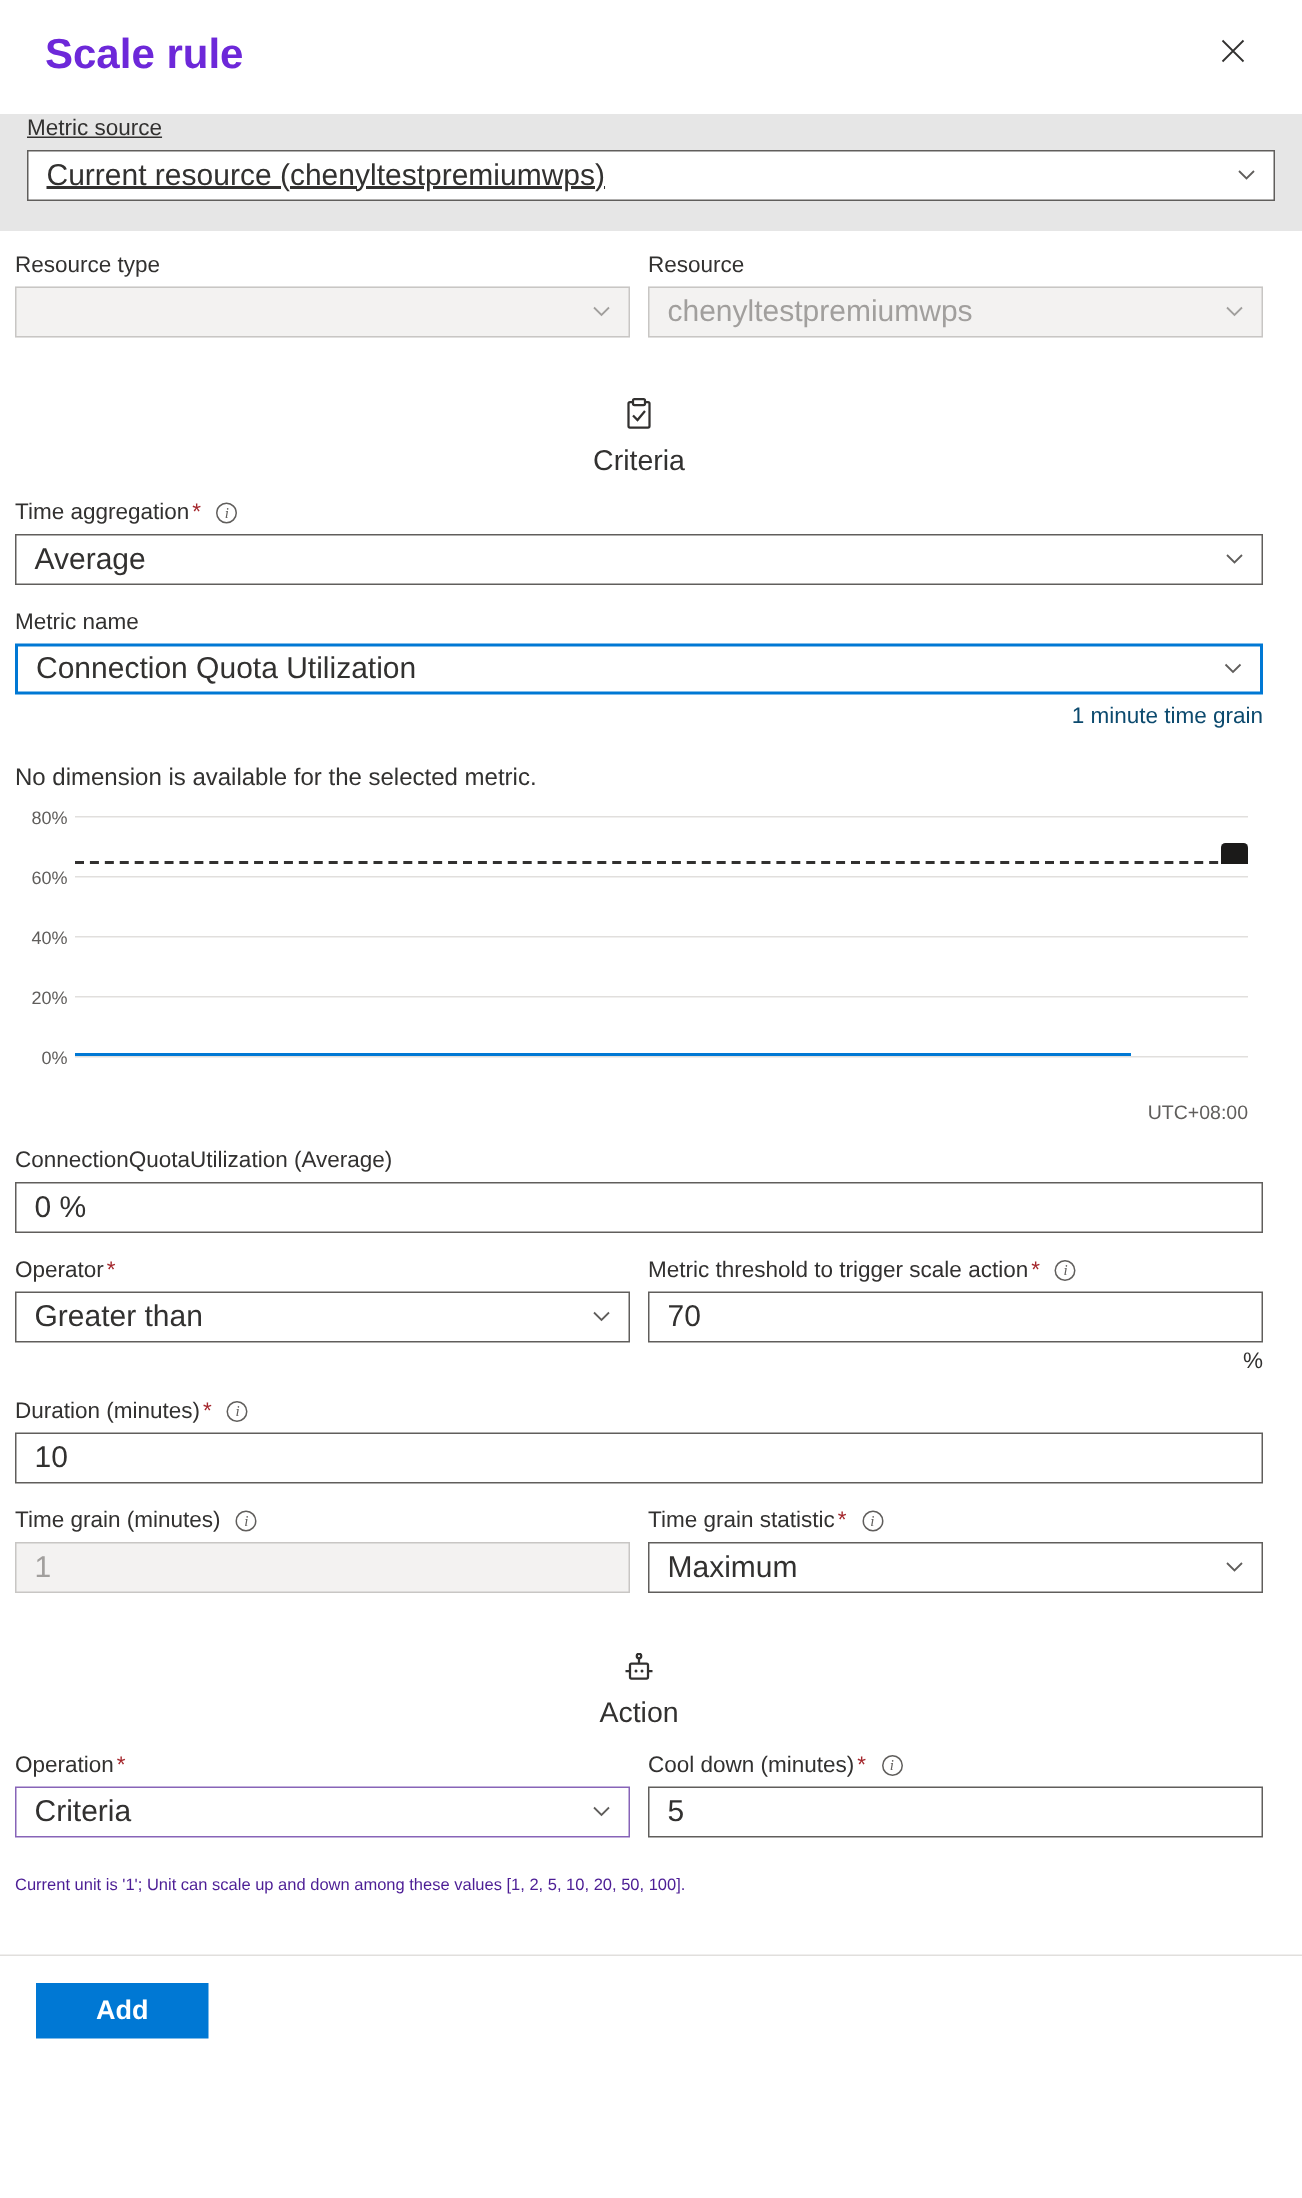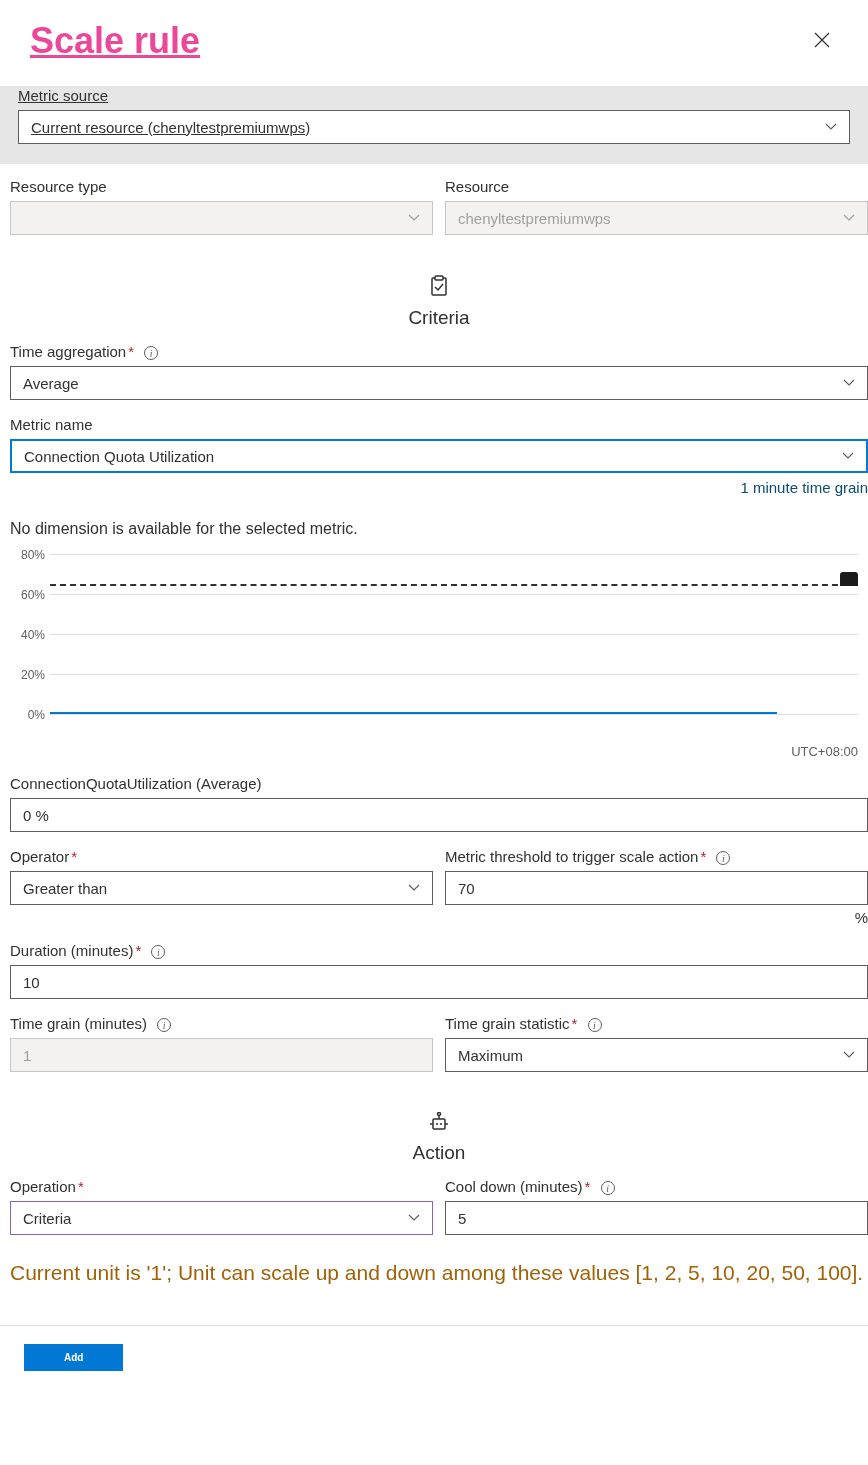--- a/index.html
+++ b/index.html
@@ -14,24 +14,23 @@
       background: #fff;
       width: 868px;
     }
     .header {
       display: flex;
       justify-content: space-between;
       align-items: center;
       padding: 20px 30px 24px 30px;
     }
     .header h1 {
-      font-size: 36px;
+      font-size: 28px;
       font-weight: 600;
-      color: #ec4899;
-      text-decoration: underline;
+      color: #6d28d9;
     }
     .close-btn {
       cursor: pointer;
       font-size: 20px;
       color: #323130;
       background: none;
       border: none;
       padding: 4px 8px;
     }
     .metric-source-section {
@@ -63,21 +62,21 @@
       font-style: italic;
       font-family: Georgia, serif;
       vertical-align: middle;
     }
     .select-box, .input-box {
       width: 100%;
       height: 34px;
       border: 1px solid #605e5c;
       background: #fff;
       padding: 6px 12px;
-      font-size: 15px;
+      font-size: 20px;
       color: #323130;
       display: flex;
       align-items: center;
       justify-content: space-between;
       cursor: pointer;
     }
     .select-box.disabled, .input-box.disabled {
       background: #f3f2f1;
       color: #a19f9d;
       cursor: default;
@@ -87,21 +86,21 @@
       border: 2px solid #0078d4;
     }
     .select-box.purple-border {
       border-color: #8764b8;
     }
     .chevron {
       font-size: 12px;
       color: #605e5c;
     }
     .section {
-      padding: 14px 0 0 10px;
+      padding: 14px 26px 0 10px;
     }
     .two-col {
       display: flex;
       gap: 12px;
     }
     .col {
       flex: 1;
     }
     .section-header {
       display: flex;
@@ -184,35 +183,35 @@
       border-radius: 3px 3px 0 0;
     }
     .chart-tz {
       text-align: right;
       font-size: 13px;
       color: #605e5c;
       margin-right: 10px;
       margin-top: 20px;
     }
     .unit-note {
-      font-size: 21px;
-      color: #a16207;
+      font-size: 11px;
+      color: #4c1d95;
       margin-top: 10px;
     }
     .footer {
       border-top: 1px solid #e1dfdd;
       padding: 18px 24px;
       margin-top: 40px;
     }
     .add-btn {
       background: #0078d4;
       color: #fff;
       border: none;
       padding: 8px 40px;
-      font-size: 10px;
+      font-size: 18px;
       font-weight: 600;
       cursor: pointer;
     }
     .percent-suffix {
       text-align: right;
       font-size: 15px;
       margin-top: 4px;
     }
   </style>
 </head>

